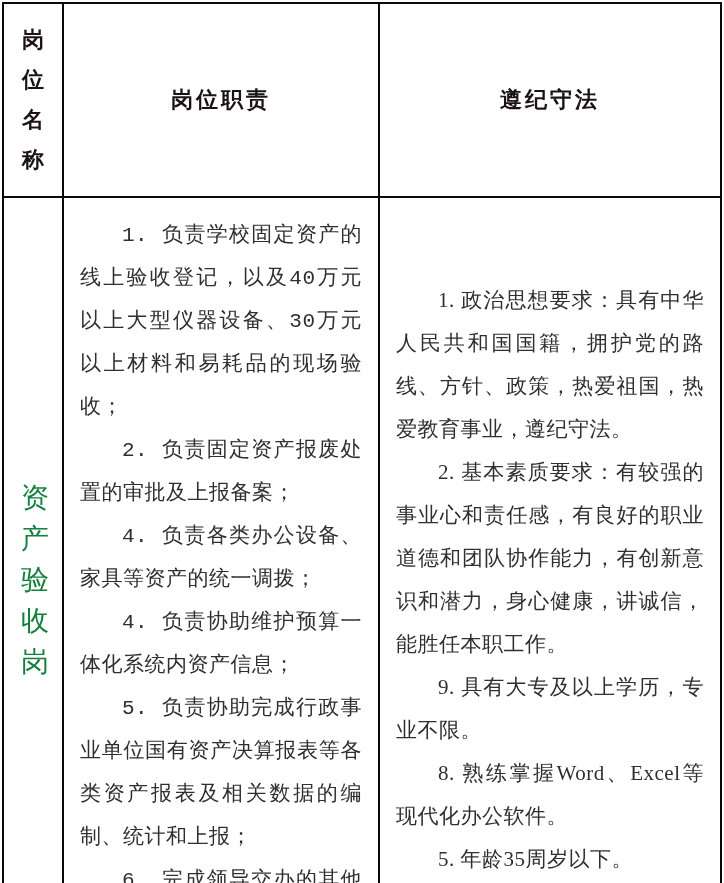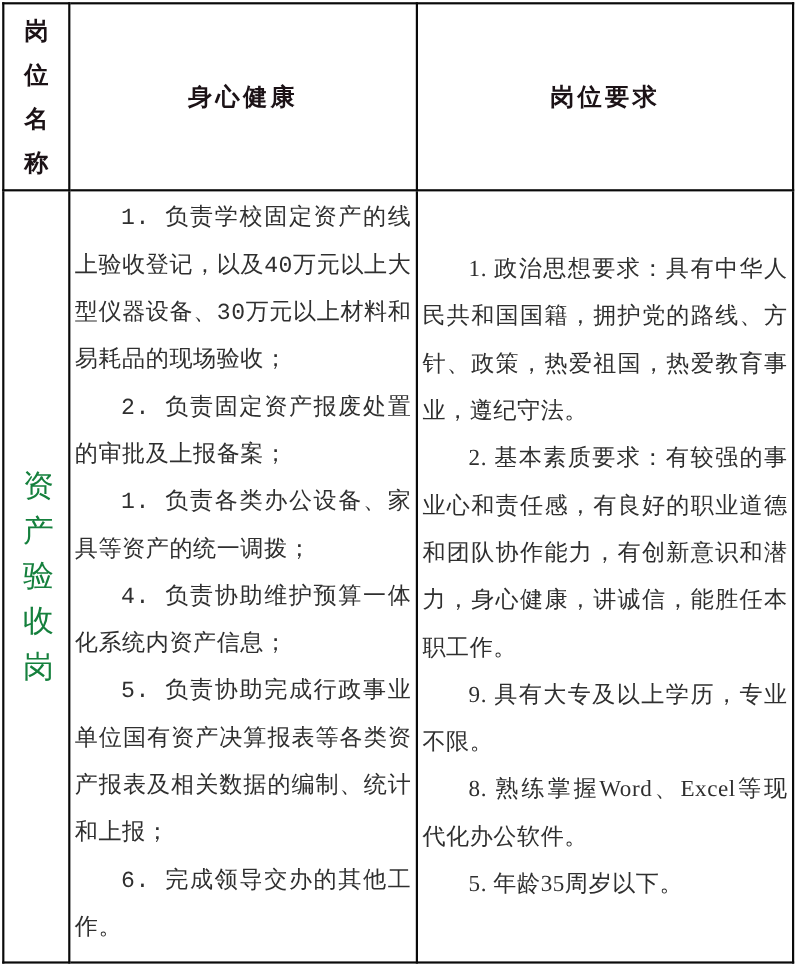--- a/index.html
+++ b/index.html
@@ -22,21 +22,21 @@
     top: 2px;
     width: 718px;
     height: 874px;
     border-collapse: collapse;
     table-layout: fixed;
   }
   table.job-table th,
   table.job-table td {
     border: 2px solid #0a0a0a;
     background: #ffffff;
-    padding: 4px;
+    padding: 16px;
   }
   col.c-name { width: 60px; }
   col.c-duty { width: 316px; }
   col.c-req  { width: 342px; }
 
   tr.header-row { height: 163px; }
 
   th.head-cell {
     font-weight: bold;
     font-size: 22px;
@@ -90,34 +90,34 @@
       <col class="c-name">
       <col class="c-duty">
       <col class="c-req">
     </colgroup>
     <tbody>
       <tr class="header-row">
         <th class="head-cell">
           <span class="vertical-text">岗位名称</span>
         </th>
         <th class="head-cell">
-          <span>身心健康</span>
+          <span>岗位职责</span>
         </th>
         <th class="head-cell">
-          <span>岗位要求</span>
+          <span>遵纪守法</span>
         </th>
       </tr>
       <tr class="body-row">
         <td class="name-cell">
           <span class="vertical-text">资产验收岗</span>
         </td>
         <td class="duty-cell">
           <p class="para">1. 负责学校固定资产的线上验收登记，以及40万元以上大型仪器设备、30万元以上材料和易耗品的现场验收；</p>
           <p class="para">2. 负责固定资产报废处置的审批及上报备案；</p>
-          <p class="para">1. 负责各类办公设备、家具等资产的统一调拨；</p>
+          <p class="para">4. 负责各类办公设备、家具等资产的统一调拨；</p>
           <p class="para">4. 负责协助维护预算一体化系统内资产信息；</p>
           <p class="para">5. 负责协助完成行政事业单位国有资产决算报表等各类资产报表及相关数据的编制、统计和上报；</p>
           <p class="para">6. 完成领导交办的其他工作。</p>
         </td>
         <td class="req-cell">
           <p class="para">1. 政治思想要求：具有中华人民共和国国籍，拥护党的路线、方针、政策，热爱祖国，热爱教育事业，遵纪守法。</p>
           <p class="para">2. 基本素质要求：有较强的事业心和责任感，有良好的职业道德和团队协作能力，有创新意识和潜力，身心健康，讲诚信，能胜任本职工作。</p>
           <p class="para">9. 具有大专及以上学历，专业不限。</p>
           <p class="para">8. 熟练掌握Word、Excel等现代化办公软件。</p>
           <p class="para">5. 年龄35周岁以下。</p>

